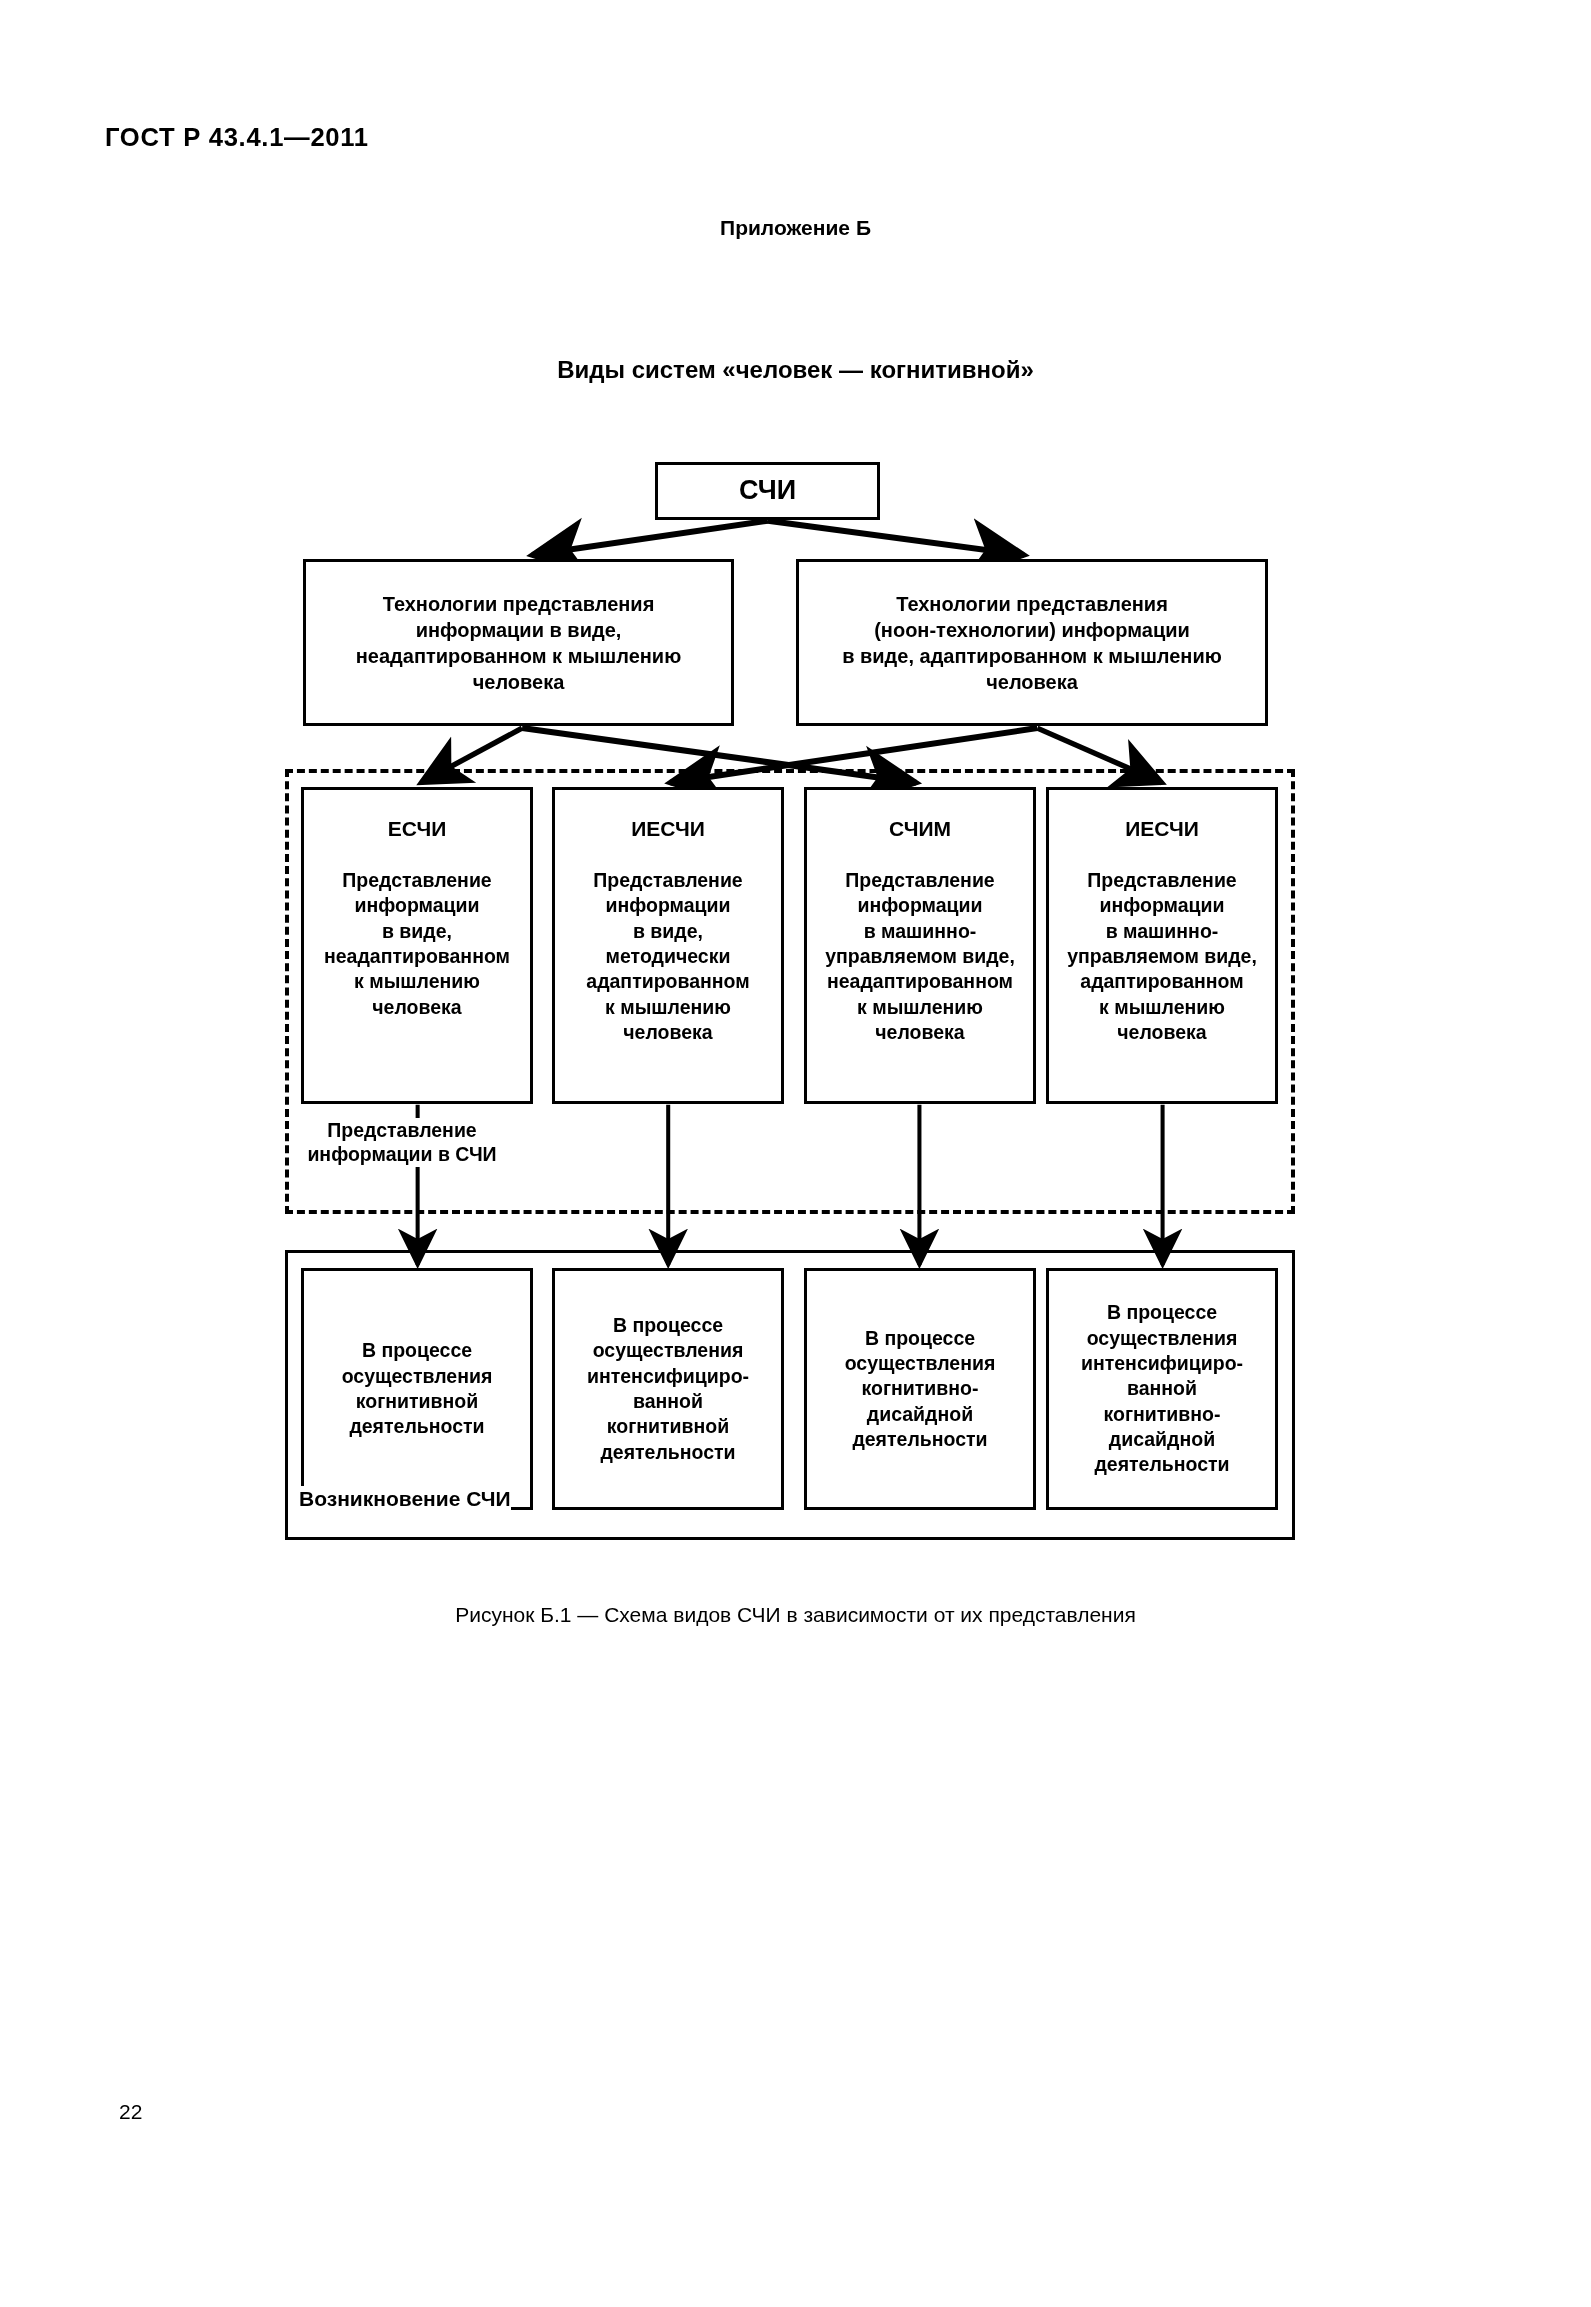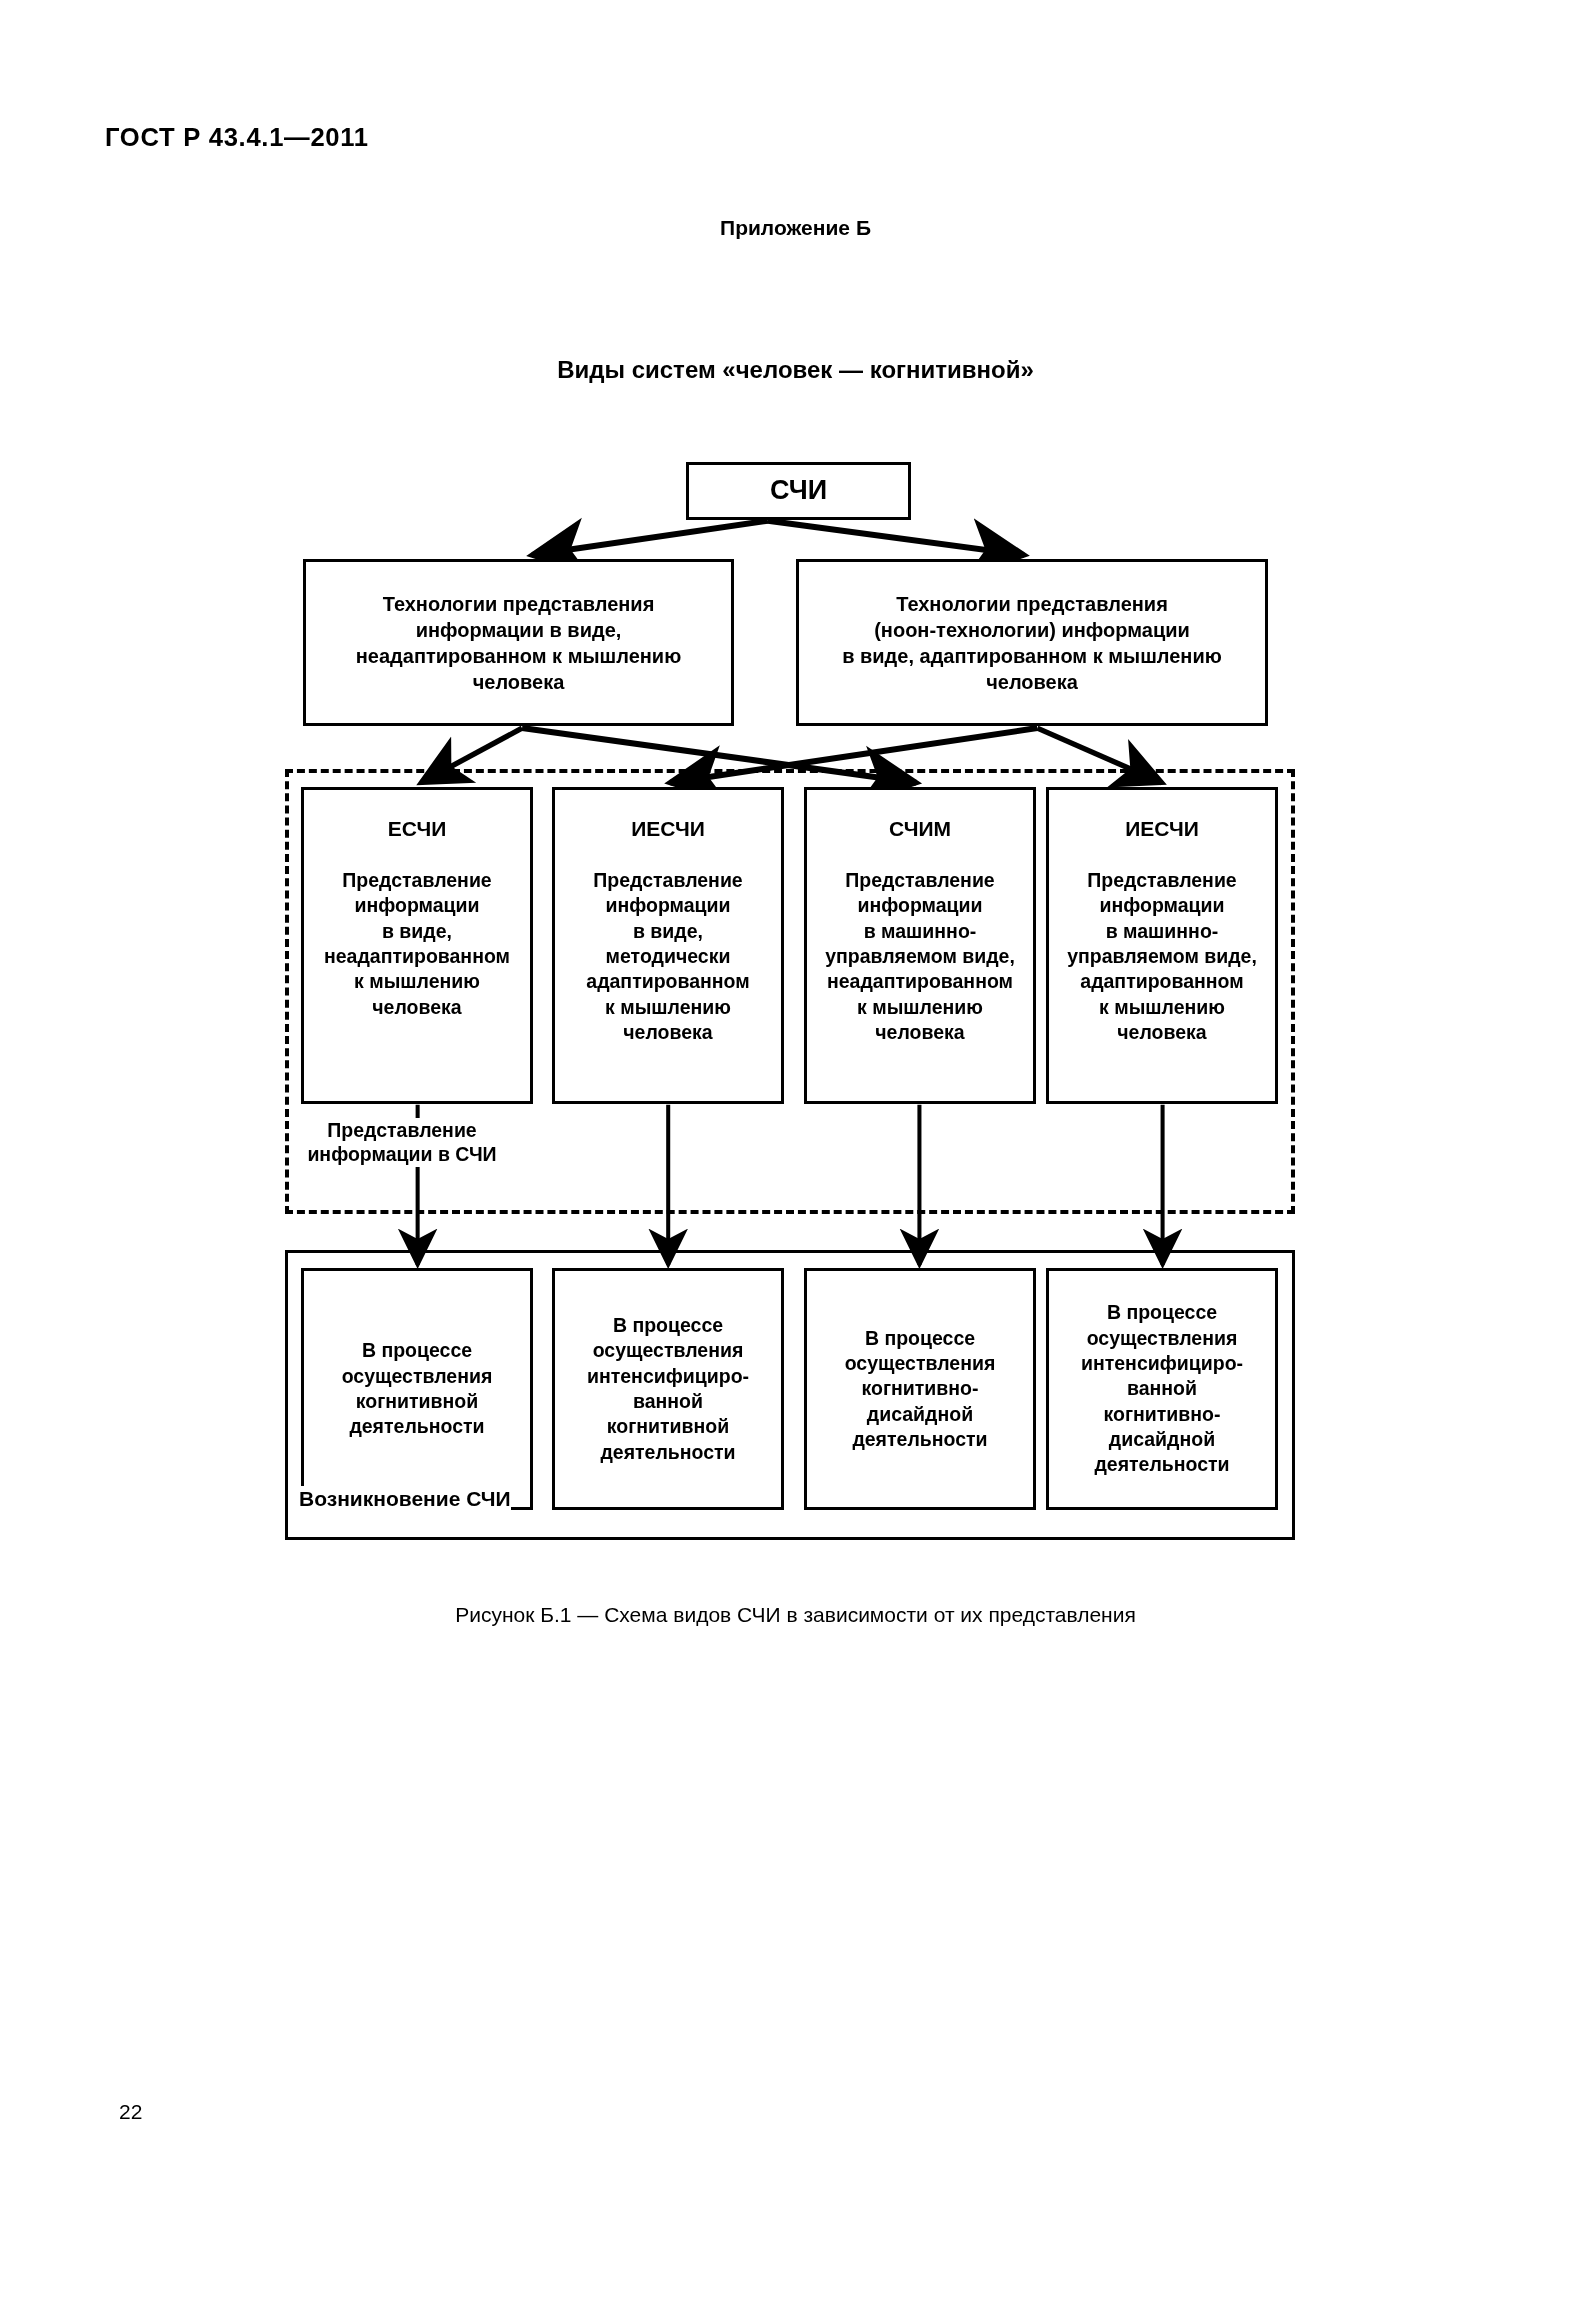--- a/index.html
+++ b/index.html
@@ -29,21 +29,21 @@
 
   .node {
     position:absolute; box-sizing:border-box;
     border:3.4px solid #000; background:#fff;
     display:flex; align-items:center; justify-content:center;
     text-align:center; font-weight:bold; line-height:1.3;
     z-index:3;
   }
   .node .txt { display:block; padding:0 4px; white-space:pre-line; }
 
-  #node-schi  { left:686px;  top:462px;  width:225px; height:58px;  font-size:27px;text-align:center; }
+  #node-schi  { left:655px;  top:462px;  width:225px; height:58px;  font-size:27px;text-align:center; }
 
   #node-tech-nonadapted { left:303px;  top:559px;  width:431px; height:167px; font-size:20px; }
   #node-tech-adapted    { left:796px; top:559px;  width:472px; height:167px; font-size:20px; }
 
   .lvl3 { top:787px; width:232px; height:317px; font-size:19.5px; align-items:flex-start; }
   #node-eschi  { left:301px; }
   #node-ieschi { left:552px; }
   #node-schim  { left:804px; }
   #node-ischim { left:1046px; }
   .lvl3 .abbr { display:block; font-size:21px; }

